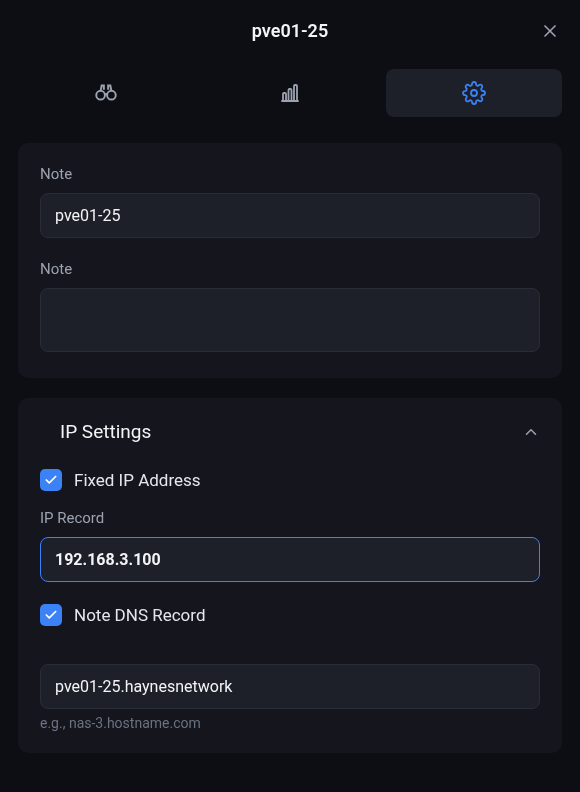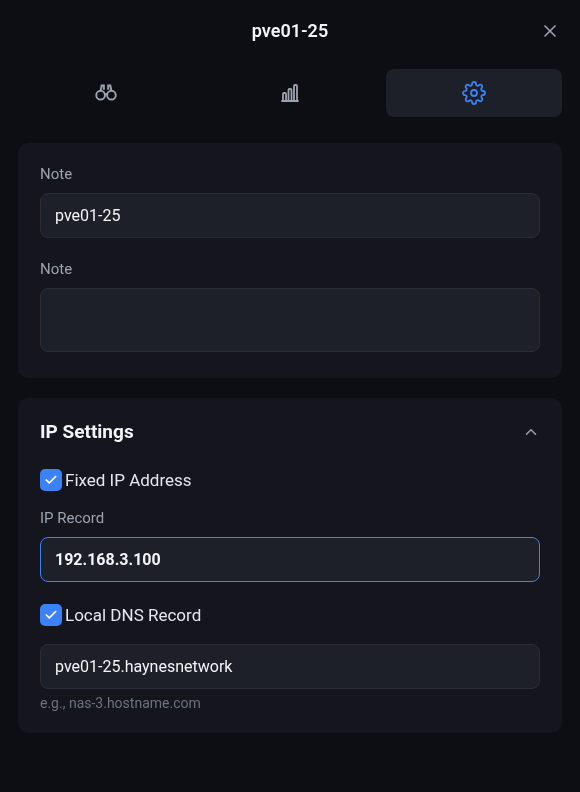--- a/index.html
+++ b/index.html
@@ -76,20 +76,21 @@
       border: 1px solid #2a2c38;
       border-radius: 8px;
       padding: 12px 14px;
       font-size: 16px;
       color: #f3f4f6;
       font-family: inherit;
       margin-bottom: 22px;
     }
     .text-input.last {
       margin-bottom: 0;
+      margin-top: 20px;
     }
     .text-input.focused {
       border-color: #3b82f6;
       font-weight: bold;
     }
     .textarea-input {
       width: 100%;
       background: #1e2029;
       border: 1px solid #2a2c38;
       border-radius: 8px;
@@ -102,30 +103,31 @@
     }
     .section-header {
       display: flex;
       align-items: center;
       justify-content: space-between;
       margin-bottom: 26px;
       cursor: pointer;
     }
     .section-title {
       font-size: 19px;
-      font-weight: 700;
-      color: #f3f4f6;
+      font-weight: 400;
+      color: #f3f4f6;
+      margin-left: 20px;
     }
     .chevron {
       color: #9ca3af;
     }
     .check-row {
       display: flex;
       align-items: center;
-      gap: 3px;
+      gap: 12px;
       margin-bottom: 18px;
     }
     .checkbox {
       width: 22px;
       height: 22px;
       border-radius: 5px;
       background: #3b82f6;
       display: flex;
       align-items: center;
       justify-content: center;
@@ -211,20 +213,20 @@
 
   <label class="field-label">IP Record</label>
   <input type="text" class="text-input focused" value="192.168.3.100" style="">
 
   <div class="check-row">
     <div class="checkbox">
       <svg width="14" height="14" viewBox="0 0 24 24" fill="none" stroke="white" stroke-width="3" stroke-linecap="round" stroke-linejoin="round">
         <polyline points="20 6 9 17 4 12"></polyline>
       </svg>
     </div>
-    <div class="check-label">Local DNS Record</div>
+    <div class="check-label">Note DNS Record</div>
   </div>
 
   <div class="dns-input-wrap">
     <input type="text" class="text-input last" value="pve01-25.haynesnetwork" style="">
   </div>
   <div class="hint">e.g., nas-3.hostname.com</div>
 </div>
 
 </body></html>

